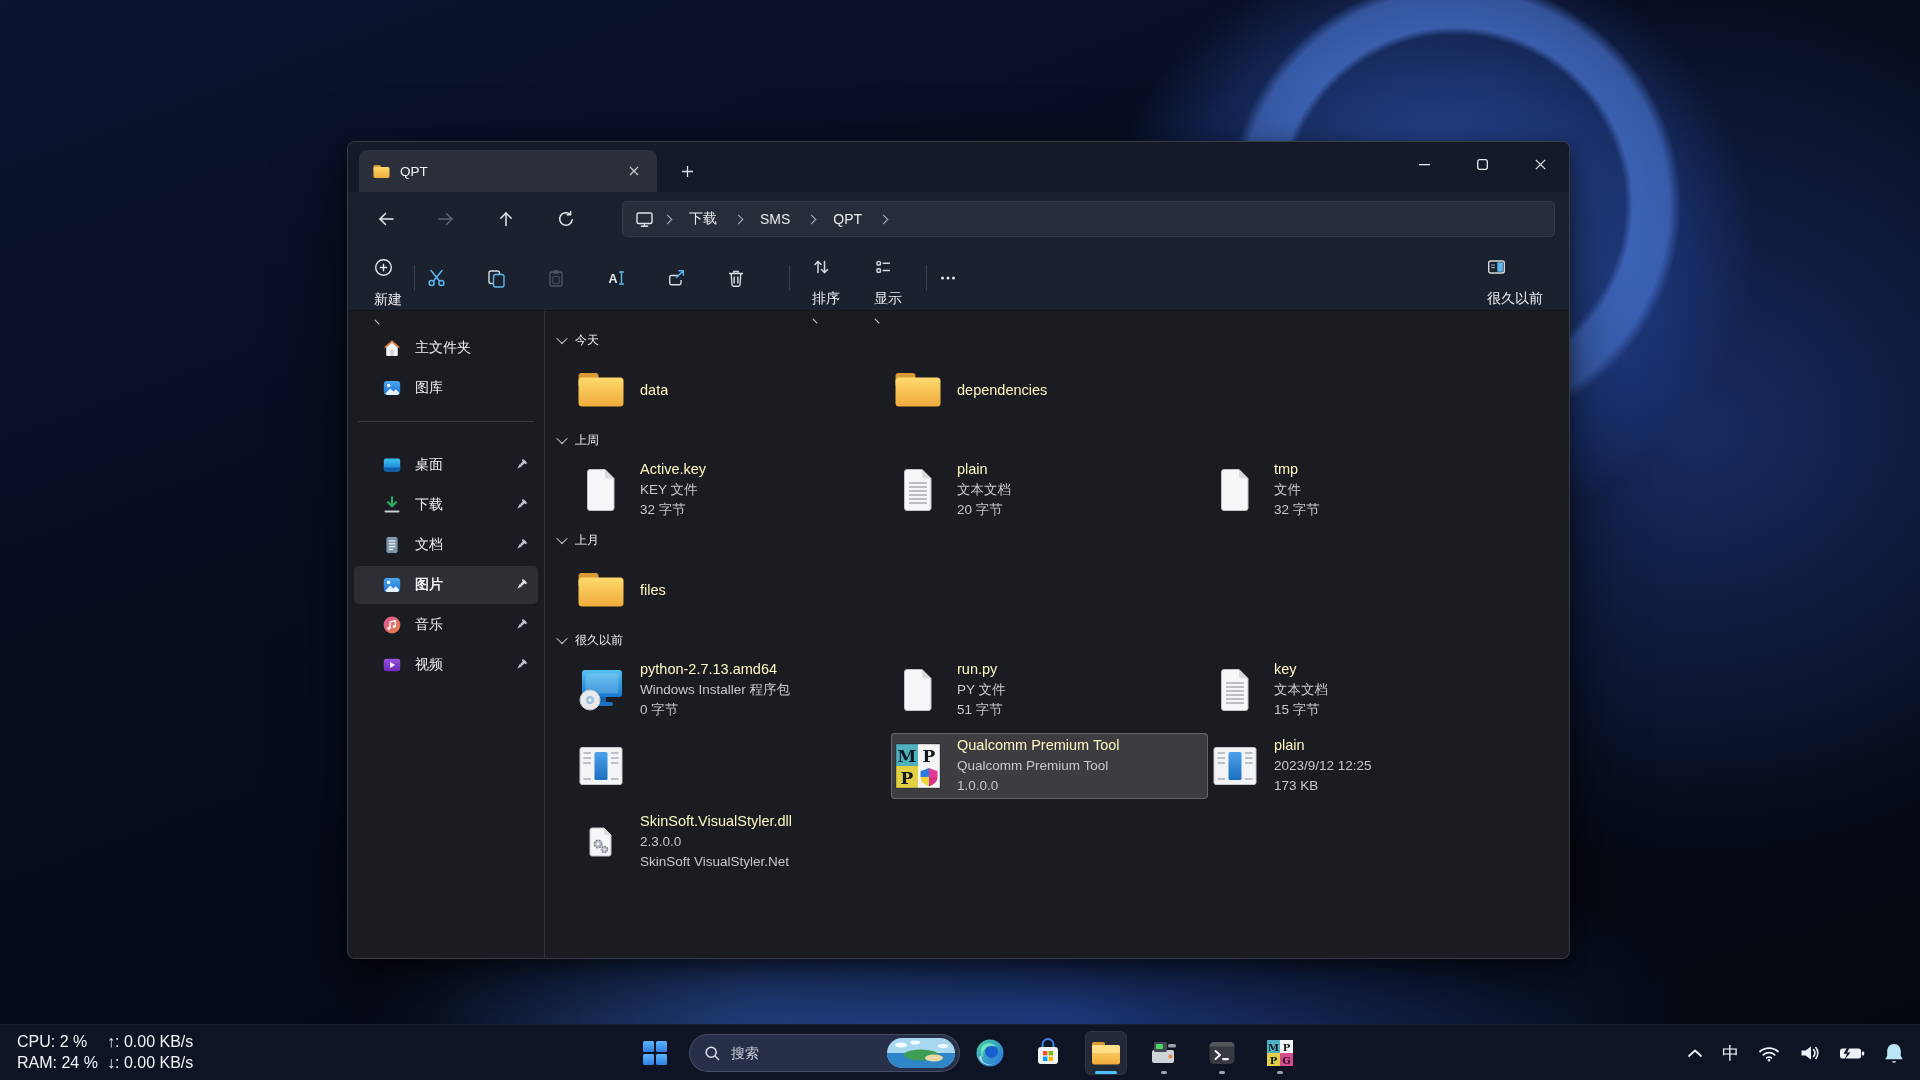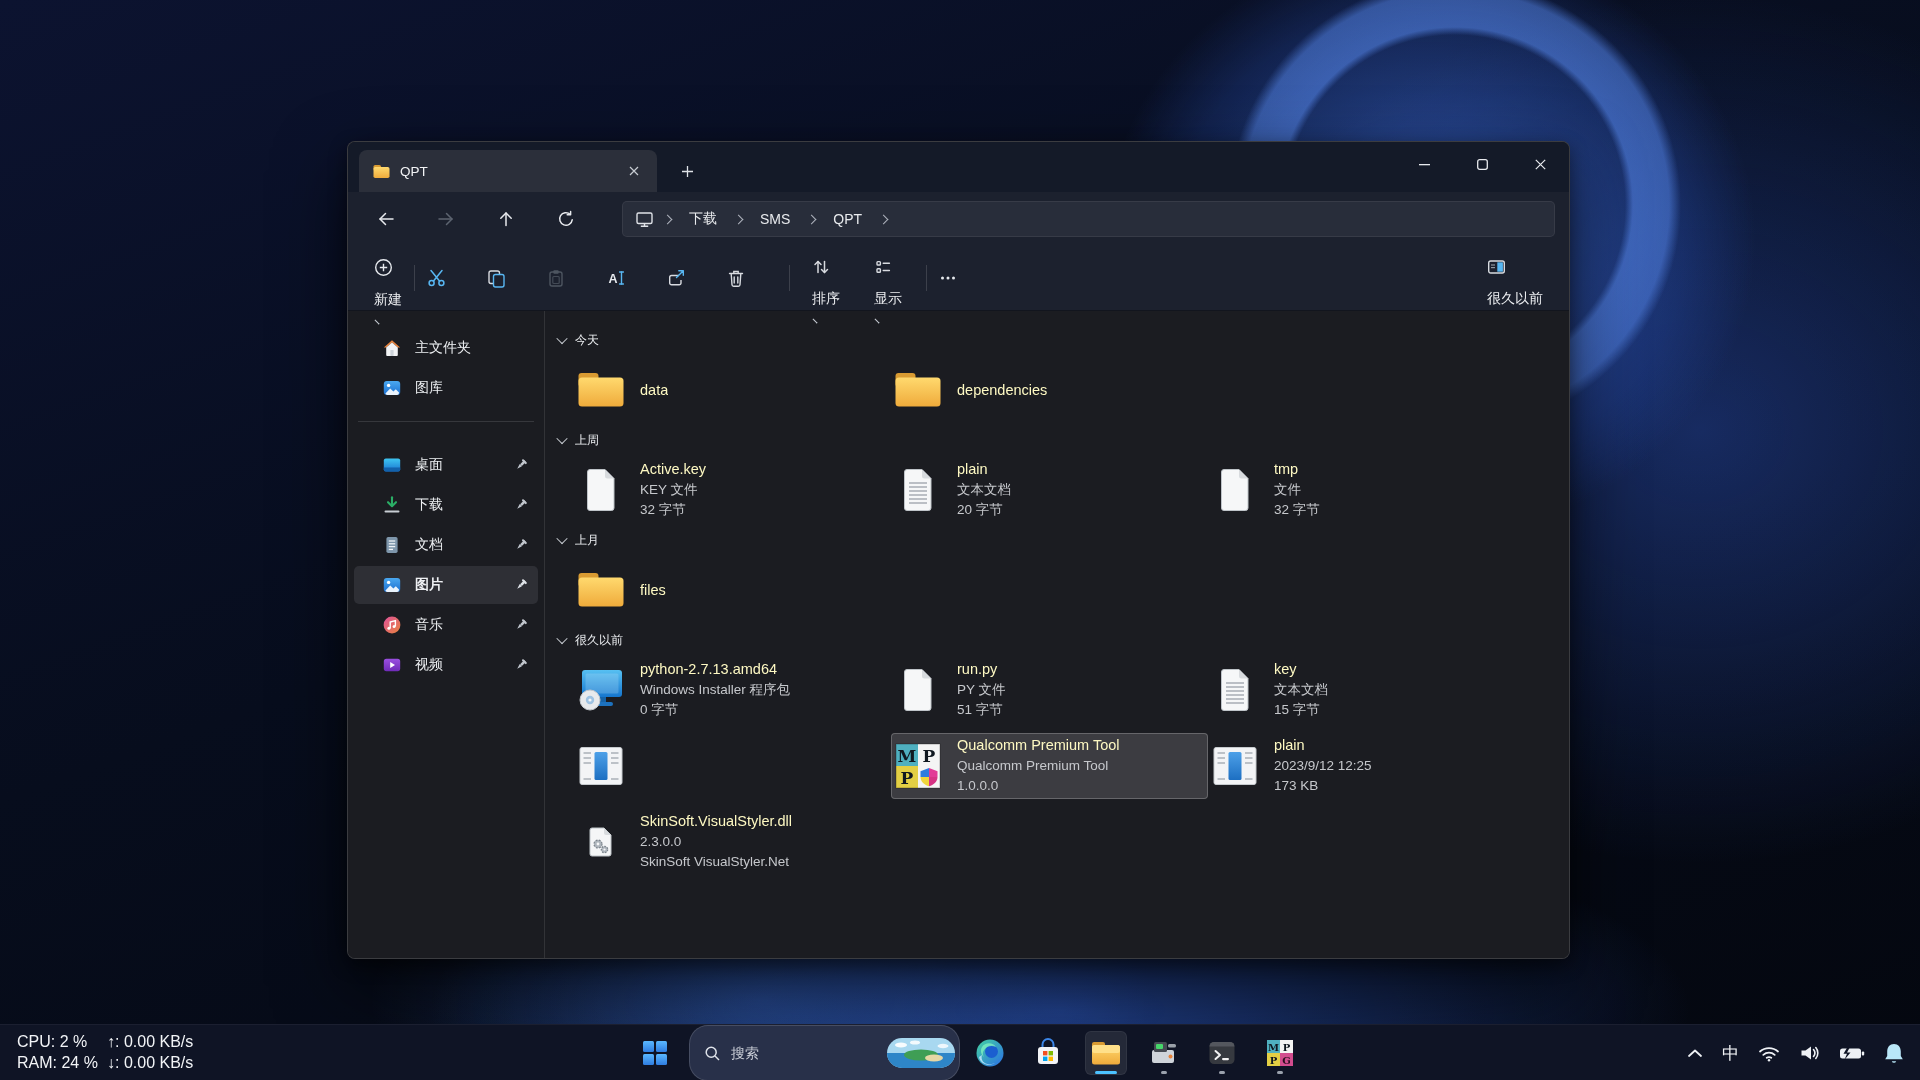--- a/index.html
+++ b/index.html
@@ -108,21 +108,21 @@
     position:absolute; left:17px; top:6px; font-size:16px; color:#f2f4f7;
     line-height:21px; display:grid; grid-template-columns:88px auto; column-gap:2px;
   }
   .tb-center { position:absolute; left:633px; top:6px; height:44px; display:flex; align-items:center; }
   .tk-btn { width:44px; height:44px; border-radius:6px; display:flex; align-items:center; justify-content:center; position:relative; flex:none; }
   .tk-icon { width:42px; height:44px; margin-left:16px; border-radius:6px; display:flex; align-items:center; justify-content:center; position:relative; flex:none; }
   .tk-icon.active { background:rgba(255,255,255,.09); box-shadow:inset 0 0 0 1px rgba(255,255,255,.06); }
   .run-dot { position:absolute; bottom:1px; left:50%; transform:translateX(-50%); width:6px; height:3px; border-radius:2px; background:#9ba2ad; }
   .run-bar { position:absolute; bottom:1px; left:50%; transform:translateX(-50%); width:22px; height:3px; border-radius:2px; background:#4cc2ff; }
   .tb-search {
-    height:56px; width:271px; margin-left:12px; border-radius:19px;
+    height:38px; width:271px; margin-left:12px; border-radius:19px;
     background:#283049; border:1px solid rgba(255,255,255,.14);
     display:flex; align-items:center; padding:0 4px 0 14px; gap:10px; position:relative;
   }
   .tb-search input { background:transparent; border:none; outline:none; color:#e9ebee; font-size:14px; font-family:inherit; width:130px; }
   .tb-search input::placeholder { color:#c9cdd6; }
   .bing-img { margin-left:auto; }
   .tb-right { position:absolute; right:14px; top:6px; height:44px; display:flex; align-items:center; gap:15px; }
   .tray-btn { height:36px; display:flex; align-items:center; justify-content:center; border-radius:4px; padding:0 2px; }
   .ime { font-size:17px; color:#f2f4f7; }
 </style>

